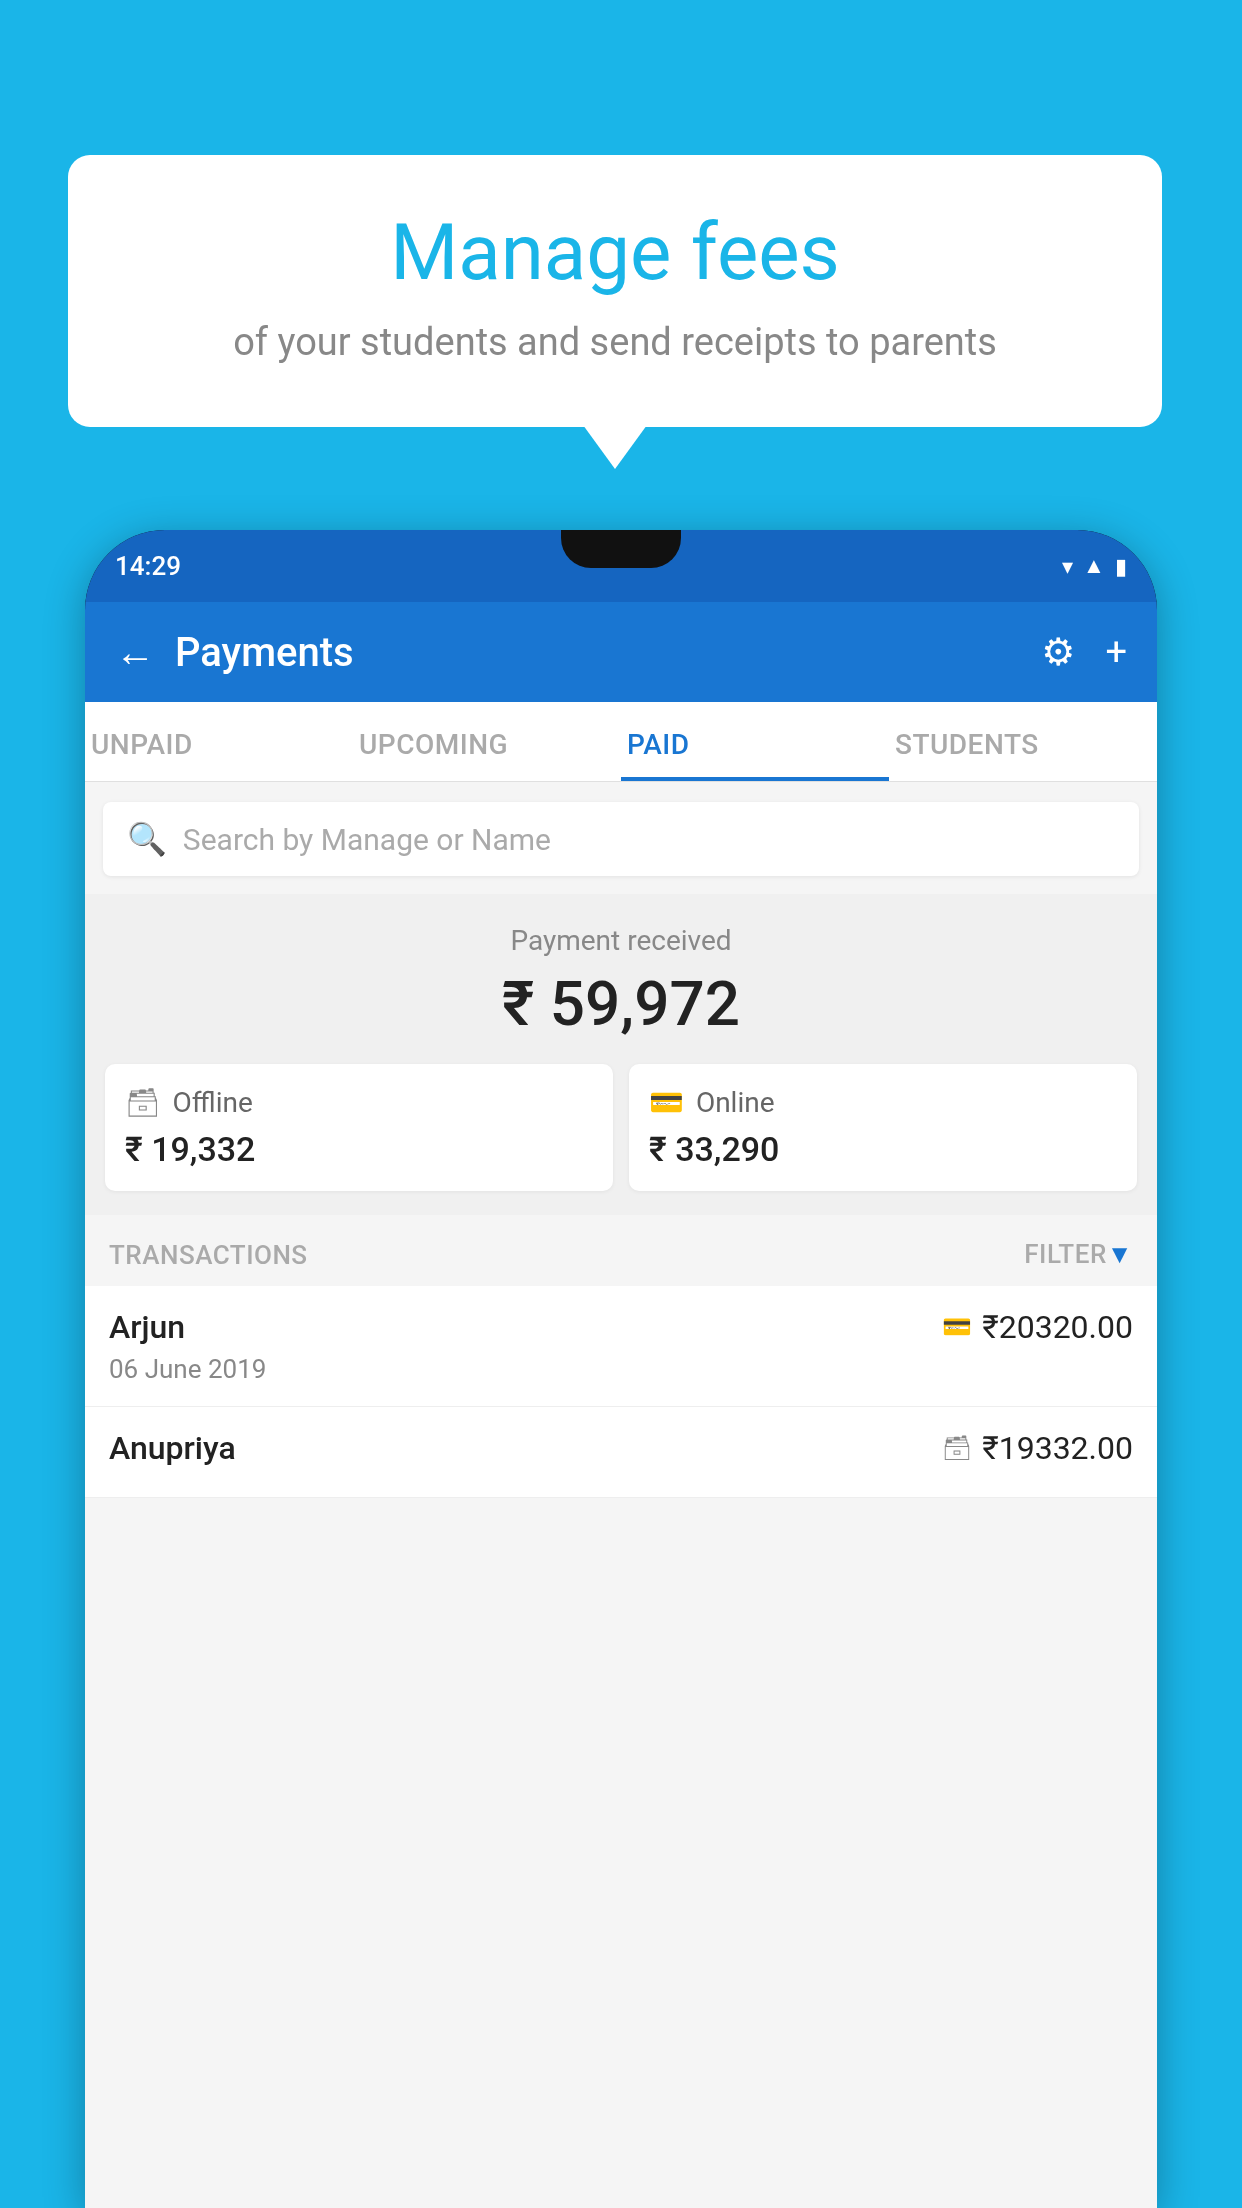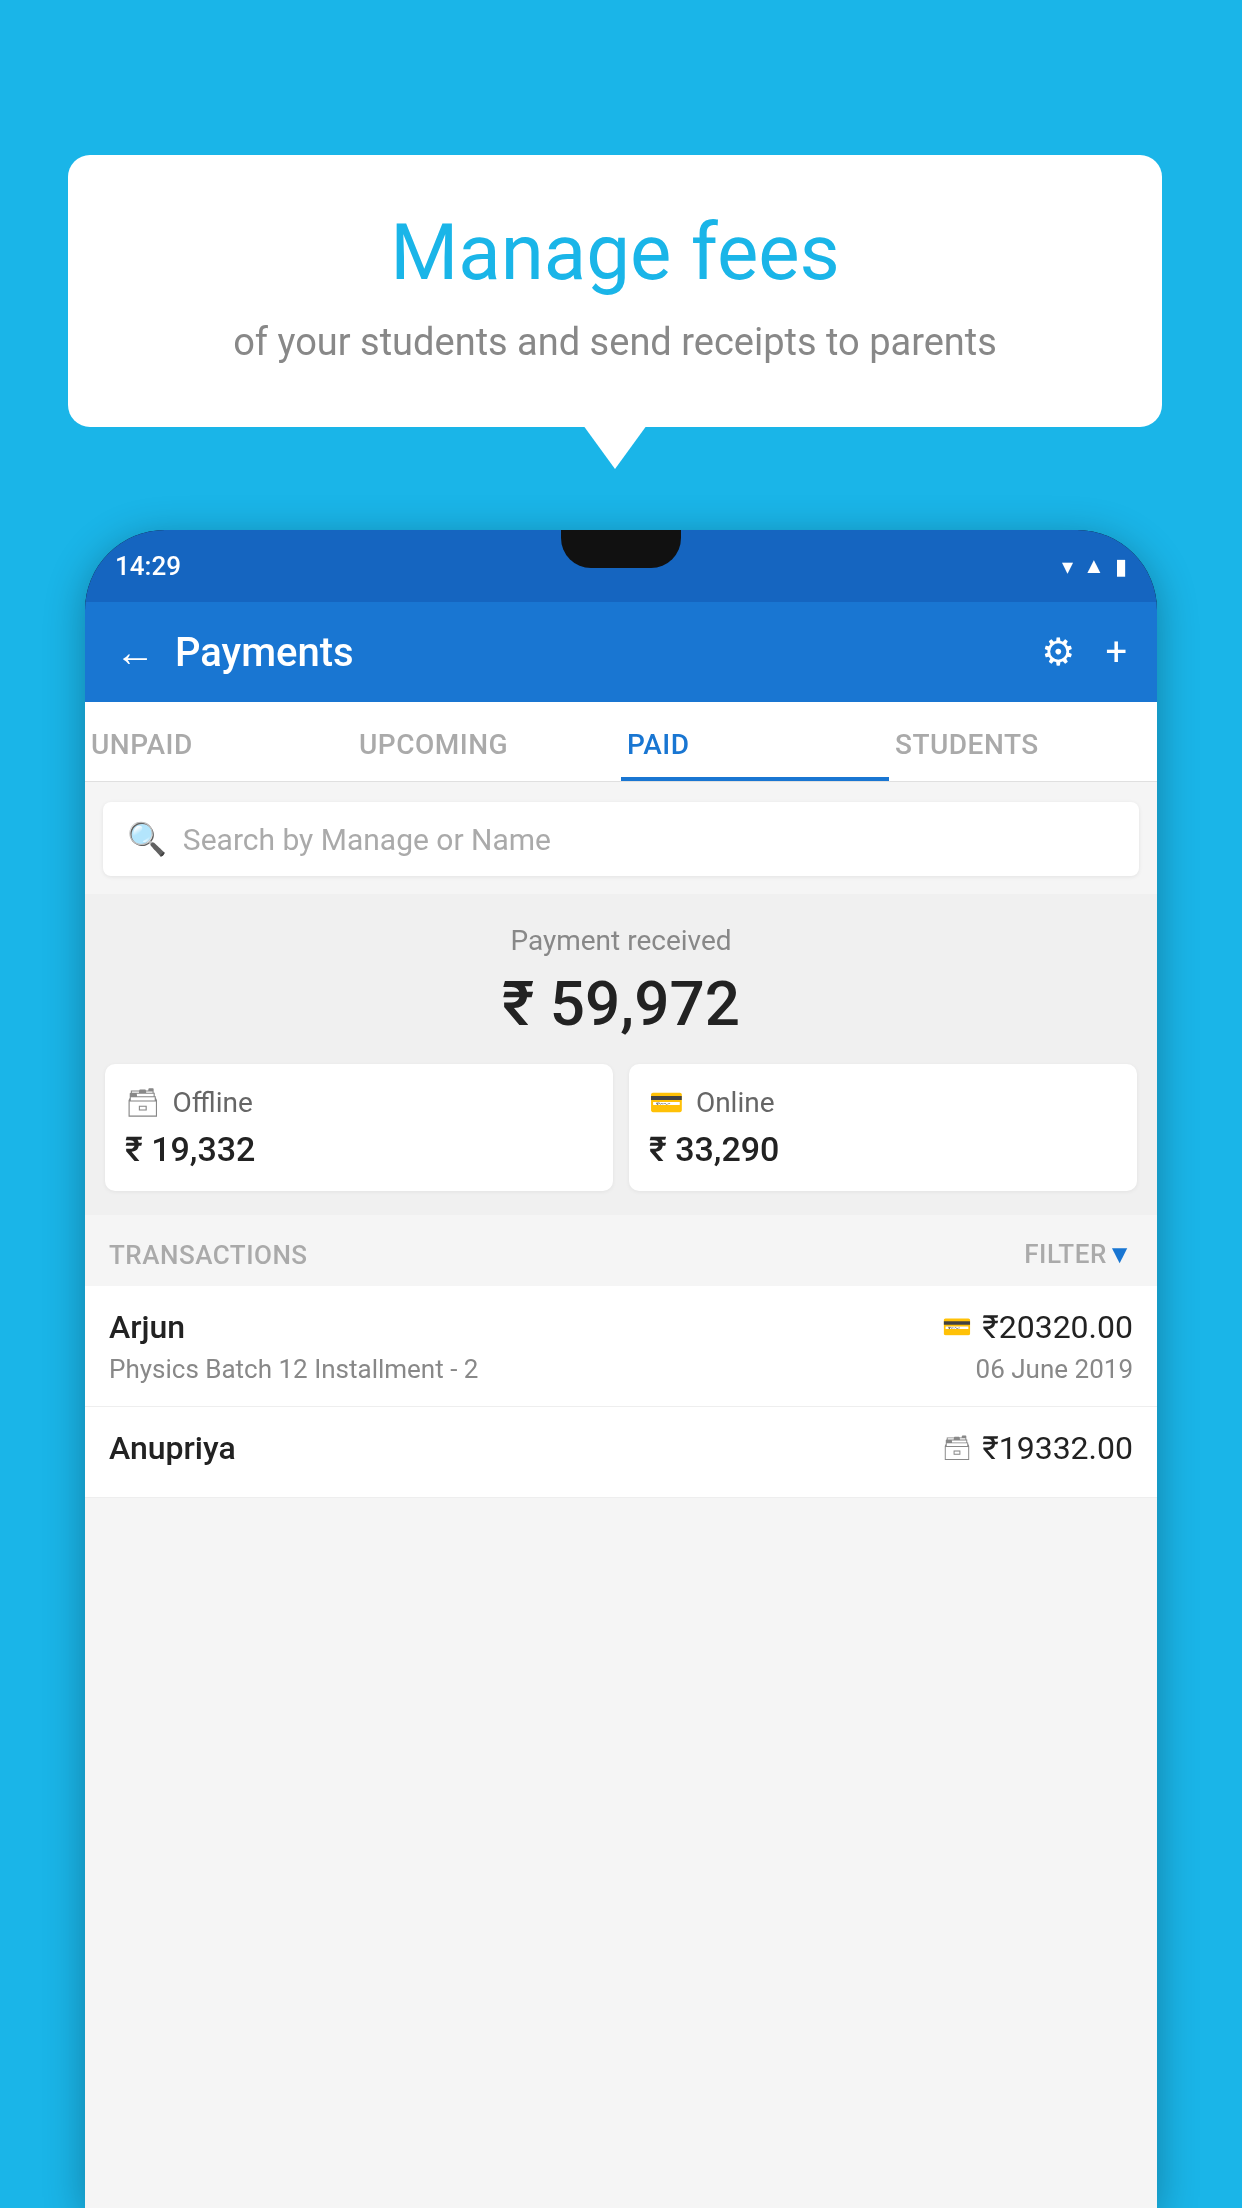--- a/index.html
+++ b/index.html
@@ -426,21 +426,20 @@
 
     <div class="transaction-item">
       <div class="transaction-row1">
         <span class="transaction-name">Arjun</span>
         <div class="transaction-amount-row">
           <span class="transaction-amount-icon">💳</span>
           <span class="transaction-amount">₹20320.00</span>
         </div>
       </div>
       <div class="transaction-row2">
-        <span class="transaction-course">Physics Batch 12 Installment - 2</span>
         <span class="transaction-date">06 June 2019</span>
       </div>
     </div>
 
     <div class="transaction-item">
       <div class="transaction-row1">
         <span class="transaction-name">Anupriya</span>
         <div class="transaction-amount-row">
           <span class="transaction-amount-icon">🗃</span>
           <span class="transaction-amount">₹19332.00</span>

